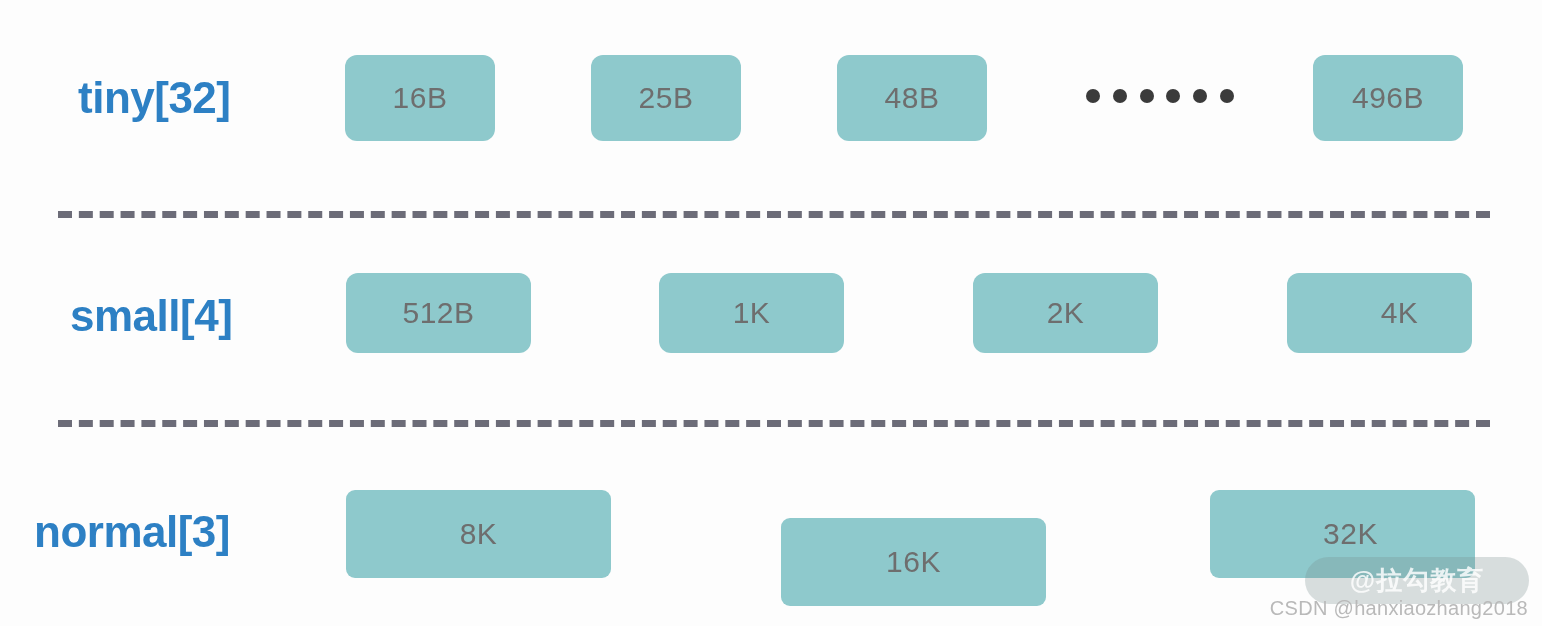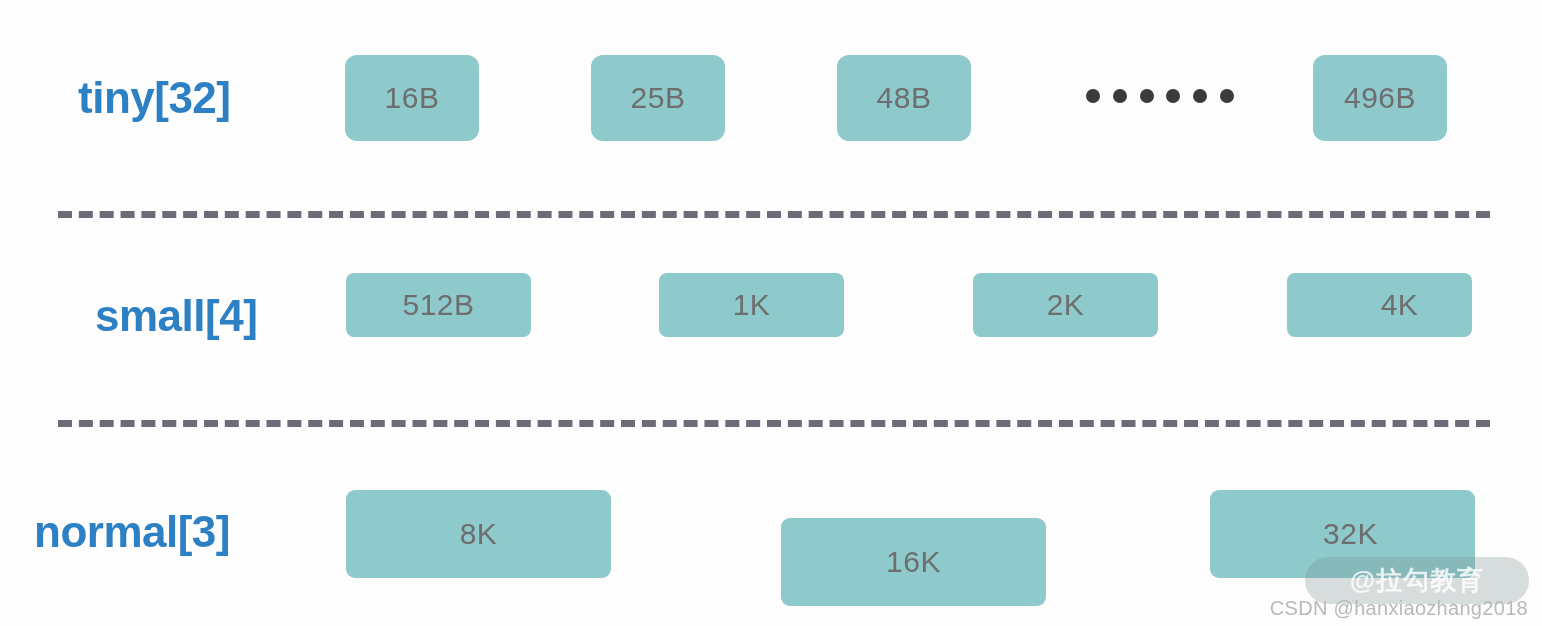--- a/index.html
+++ b/index.html
@@ -22,47 +22,47 @@
   .row-label {
     position: absolute;
     color: #2d80c4;
     font-size: 44px;
     font-weight: 700;
     letter-spacing: -0.5px;
     white-space: nowrap;
     line-height: 1;
   }
   .row-label.tiny   { left: 78px;  top: 76px; }
-  .row-label.small  { left: 70px;  top: 294px; margin-left: 25px; }
+  .row-label.small  { left: 70px;  top: 294px; }
   .row-label.normal { left: 34px;  top: 510px; }
 
   
   .block {
     position: absolute;
     background: #8ec9cc;
     border-radius: 12px;
     display: flex;
     align-items: center;
     justify-content: center;
     color: #6e6e6e;
     font-size: 30px;
     font-weight: 400;
     letter-spacing: 0.5px;
     box-sizing: border-box;
   }
 
   
-  .r1 { top: 55px; height: 86px; width: 134px; }
+  .r1 { top: 55px; height: 86px; width: 150px; }
   .r1.c0 { left: 345px; }
   .r1.c1 { left: 591px; }
   .r1.c2 { left: 837px; }
   .r1.c3 { left: 1313px; }
 
   
-  .r2 { top: 273px; height: 64px; width: 185px; border-radius: 8px; }
+  .r2 { top: 273px; height: 80px; width: 185px; }
   .r2.c0 { left: 346px; }
   .r2.c1 { left: 659px; }
   .r2.c2 { left: 973px; }
   .r2.c3 { left: 1287px; padding-left: 40px; }
 
   
   .r3 { top: 490px; height: 88px; width: 265px; border-radius: 9px; }
   .r3.c0 { left: 346px; }
   .r3.c1 { left: 781px; margin-top: 28px; }
   .r3.c2 { left: 1210px; padding-left: 16px; }

